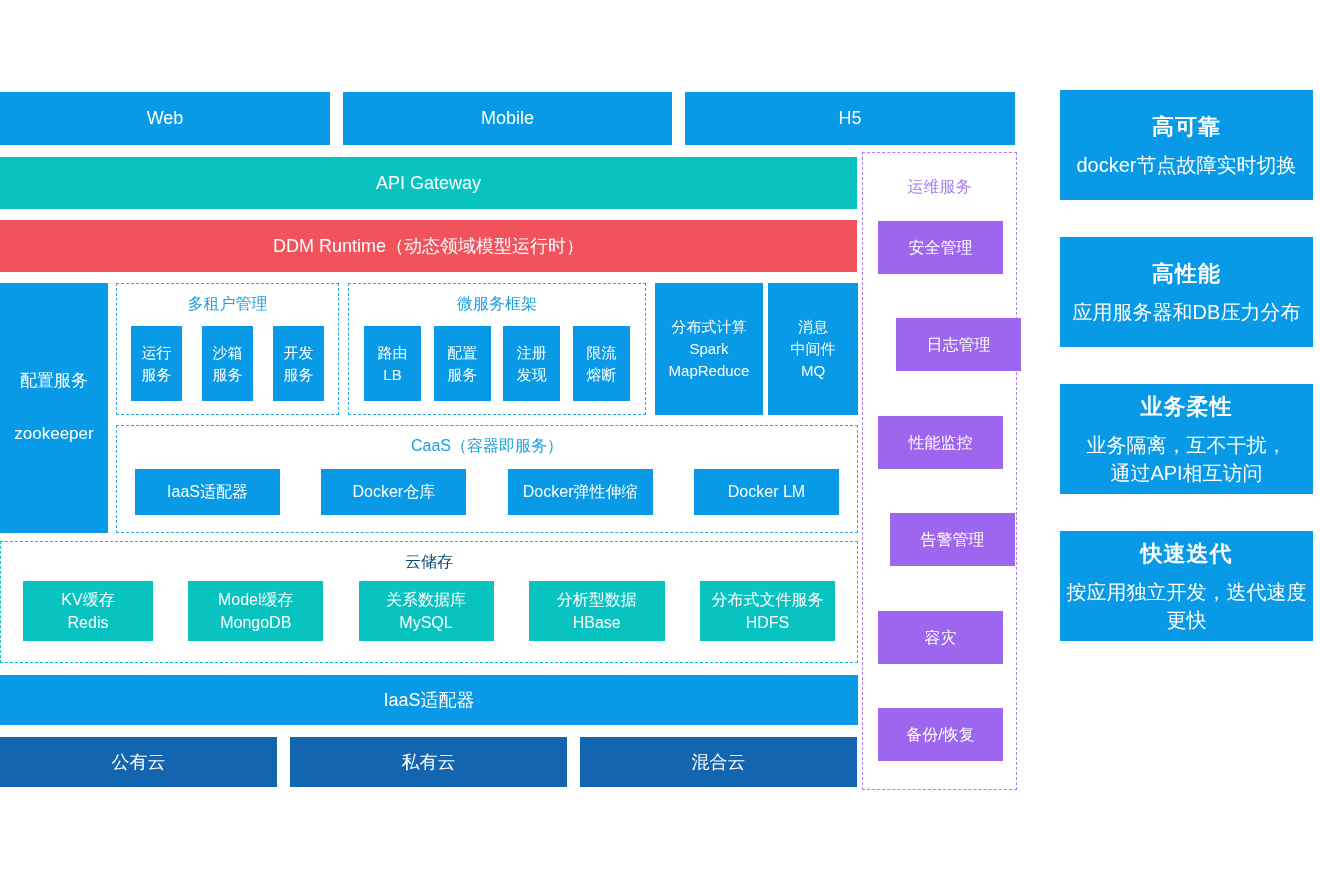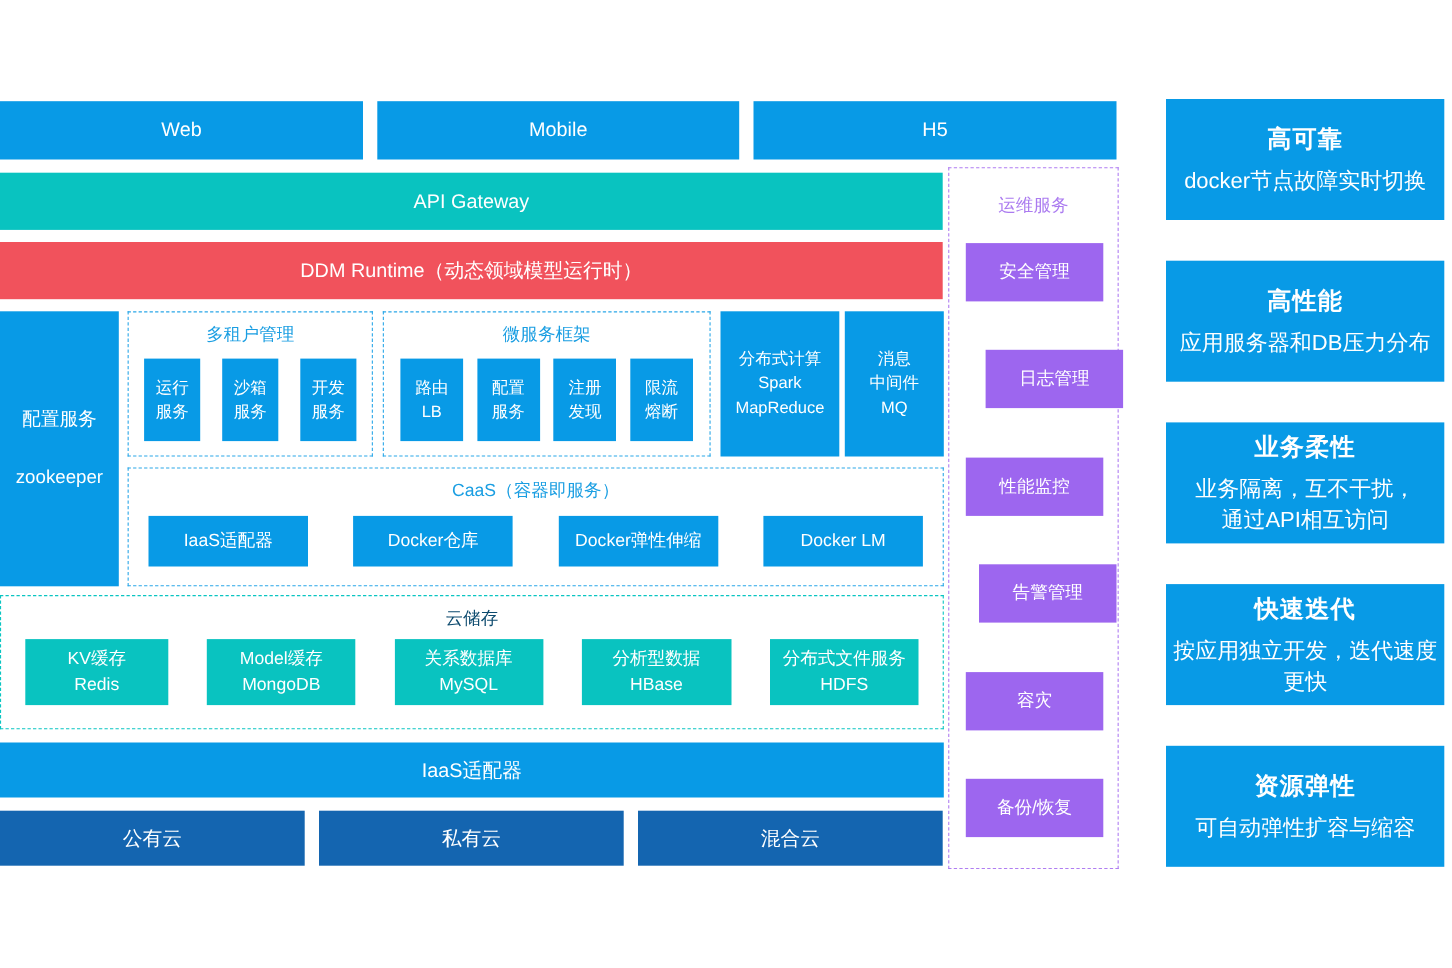--- a/index.html
+++ b/index.html
@@ -132,18 +132,14 @@
   </div>
   <div class="abs box blue benefit" style="left:1060px;top:384px;width:253px;height:110px;">
     <span class="b-title">业务柔性</span>
     <span class="b-desc">业务隔离，互不干扰，
 通过API相互访问</span>
   </div>
   <div class="abs box blue benefit" style="left:1060px;top:531px;width:253px;height:110px;">
     <span class="b-title">快速迭代</span>
     <span class="b-desc">按应用独立开发，迭代速度更快</span>
   </div>
-  <div class="abs box blue benefit" style="left:1060px;top:678px;width:253px;height:110px;">
-    <span class="b-title">资源弹性</span>
-    <span class="b-desc">可自动弹性扩容与缩容</span>
-  </div>
 
 </div>
 
 </body></html>

